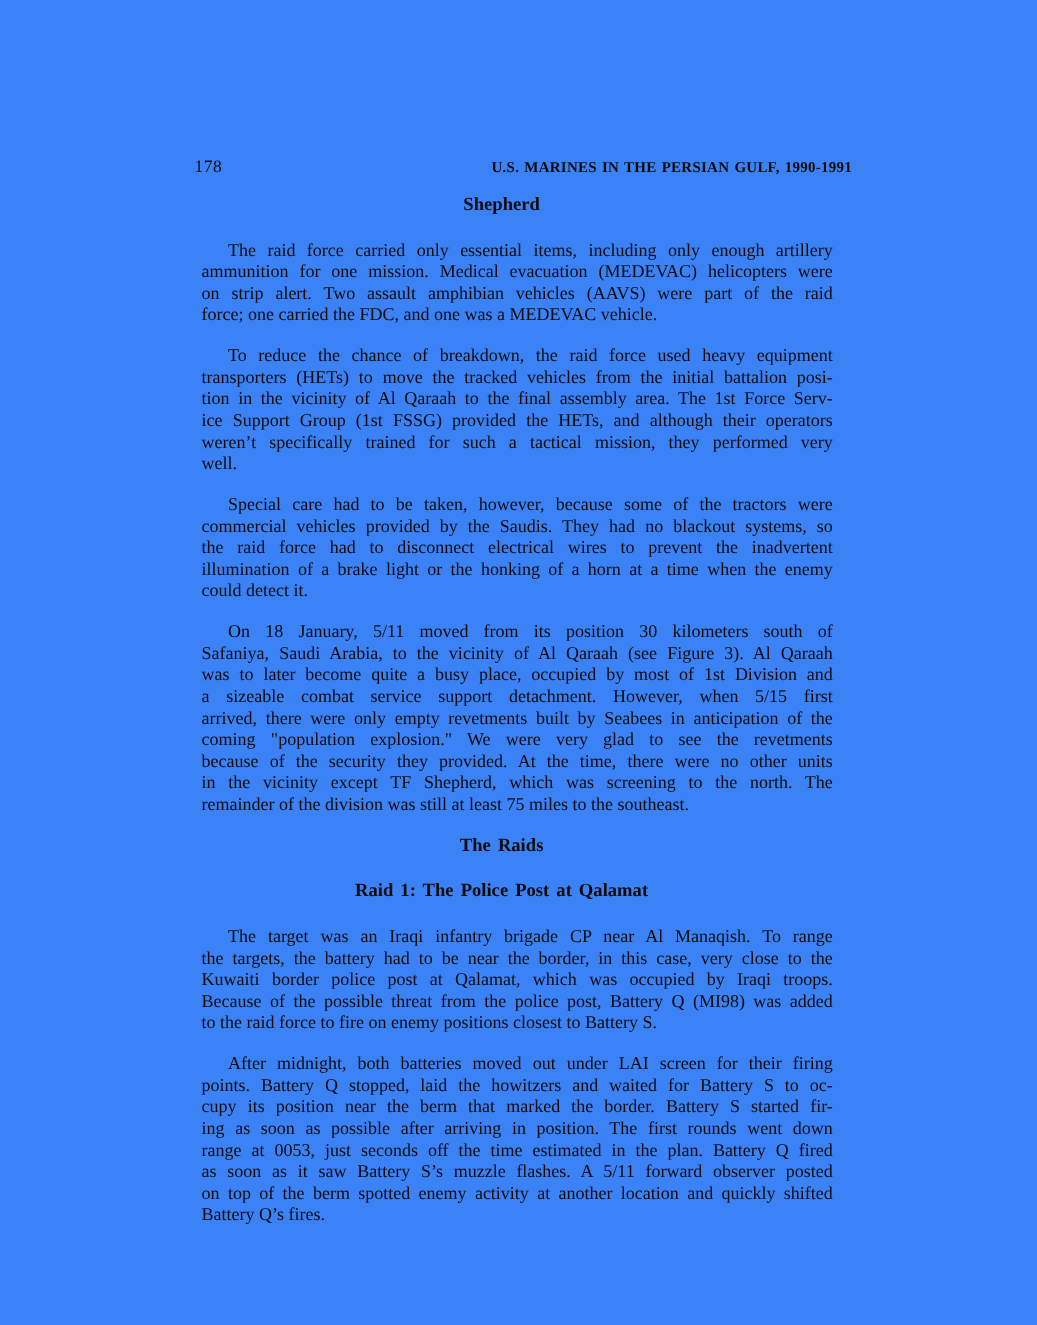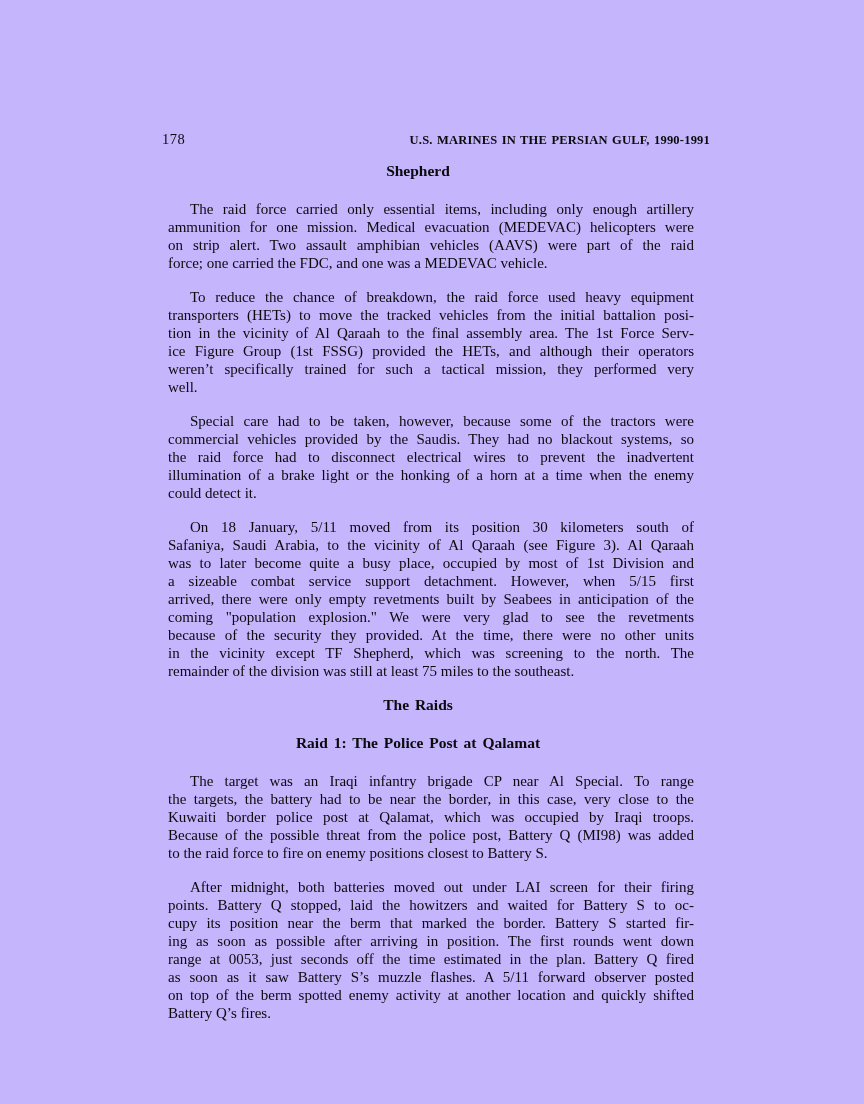--- a/index.html
+++ b/index.html
@@ -3,21 +3,21 @@
 <meta charset="utf-8">
 <style>
   html, body { margin: 0; padding: 0; }
   body {
     width: 864px; height: 1104px;
     background: #ffffff;
   }
   .sheet {
     position: relative;
     width: 864px; height: 1104px;
-    background: #c4b5fd;
+    background: #3b82f6;
     overflow: hidden;
     font-family: "Liberation Serif", "DejaVu Serif", serif;
     color: #0b0b0b;
   }
   .col {
     position: absolute;
     left: 152px; top: 130px;
     width: 558px;
   }
   .running-header {
@@ -75,21 +75,21 @@
         <div class="para">
           <div class="pline first">The raid force carried only essential items, including only enough artillery</div>
           <div class="pline">ammunition for one mission.  Medical evacuation (MEDEVAC) helicopters were</div>
           <div class="pline">on strip alert.  Two assault amphibian vehicles (AAVS) were part of the raid</div>
           <div class="pline last">force; one carried the FDC, and one was a MEDEVAC vehicle.</div>
         </div>
         <div class="para">
           <div class="pline first">To reduce the chance of breakdown, the raid force used heavy equipment</div>
           <div class="pline">transporters (HETs) to move the tracked vehicles from the initial battalion posi-</div>
           <div class="pline">tion in the vicinity of Al Qaraah to the final assembly area.  The 1st Force Serv-</div>
-          <div class="pline">ice Figure Group (1st FSSG) provided the HETs, and although their operators</div>
+          <div class="pline">ice Support Group (1st FSSG) provided the HETs, and although their operators</div>
           <div class="pline">weren’t specifically trained for such a tactical mission, they performed very</div>
           <div class="pline last">well.</div>
         </div>
         <div class="para">
           <div class="pline first">Special care had to be taken, however, because some of the tractors were</div>
           <div class="pline">commercial vehicles provided by the Saudis.  They had no blackout systems, so</div>
           <div class="pline">the raid force had to disconnect electrical wires to prevent the inadvertent</div>
           <div class="pline">illumination of a brake light or the honking of a horn at a time when the enemy</div>
           <div class="pline last">could detect it.</div>
         </div>
@@ -100,21 +100,21 @@
           <div class="pline">a sizeable combat service support detachment.  However, when 5/15 first</div>
           <div class="pline">arrived, there were only empty revetments built by Seabees in anticipation of the</div>
           <div class="pline">coming "population explosion." We were very glad to see the revetments</div>
           <div class="pline">because of the security they provided.  At the time, there were no other units</div>
           <div class="pline">in the vicinity except TF Shepherd, which was screening to the north.  The</div>
           <div class="pline last">remainder of the division was still at least 75 miles to the southeast.</div>
         </div>
         <div class="heading h1">The Raids</div>
         <div class="heading h2">Raid 1: The Police Post at Qalamat</div>
         <div class="para">
-          <div class="pline first">The target was an Iraqi infantry brigade CP near Al Special.  To range</div>
+          <div class="pline first">The target was an Iraqi infantry brigade CP near Al Manaqish.  To range</div>
           <div class="pline">the targets, the battery had to be near the border, in this case, very close to the</div>
           <div class="pline">Kuwaiti border police post at Qalamat, which was occupied by Iraqi troops.</div>
           <div class="pline">Because of the possible threat from the police post, Battery Q (MI98) was added</div>
           <div class="pline last">to the raid force to fire on enemy positions closest to Battery S.</div>
         </div>
         <div class="para">
           <div class="pline first">After midnight, both batteries moved out under LAI screen for their firing</div>
           <div class="pline">points.  Battery Q stopped, laid the howitzers and waited for Battery S to oc-</div>
           <div class="pline">cupy its position near the berm that marked the border.  Battery S started fir-</div>
           <div class="pline">ing as soon as possible after arriving in position.  The first rounds went down</div>

